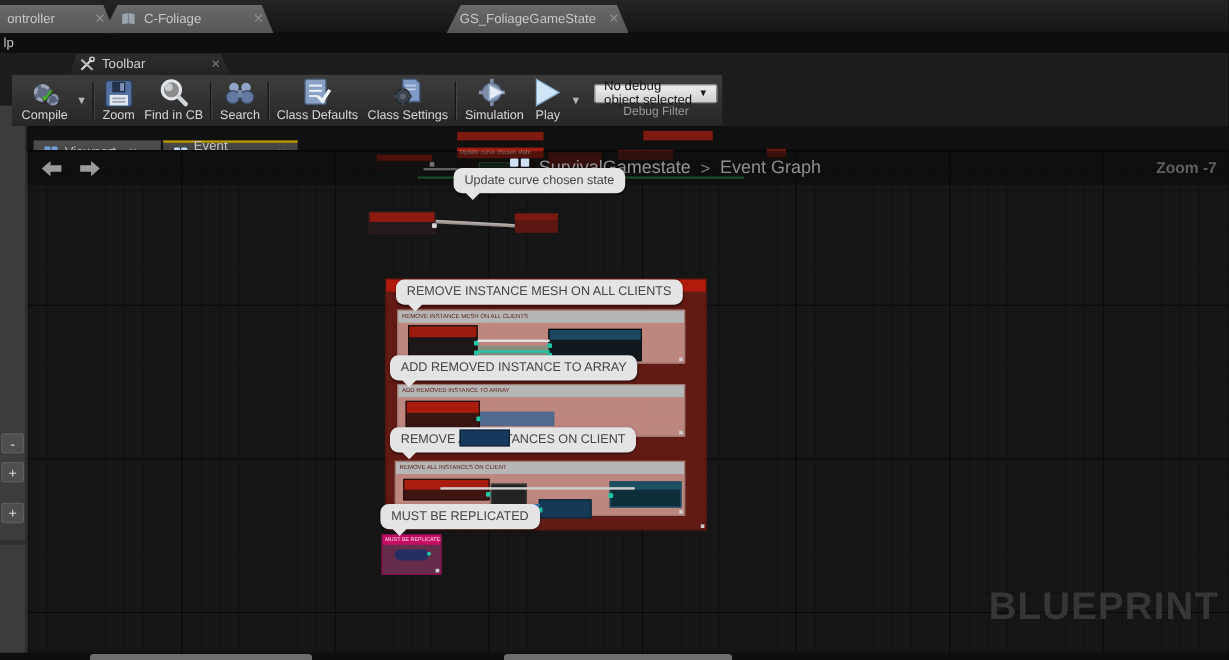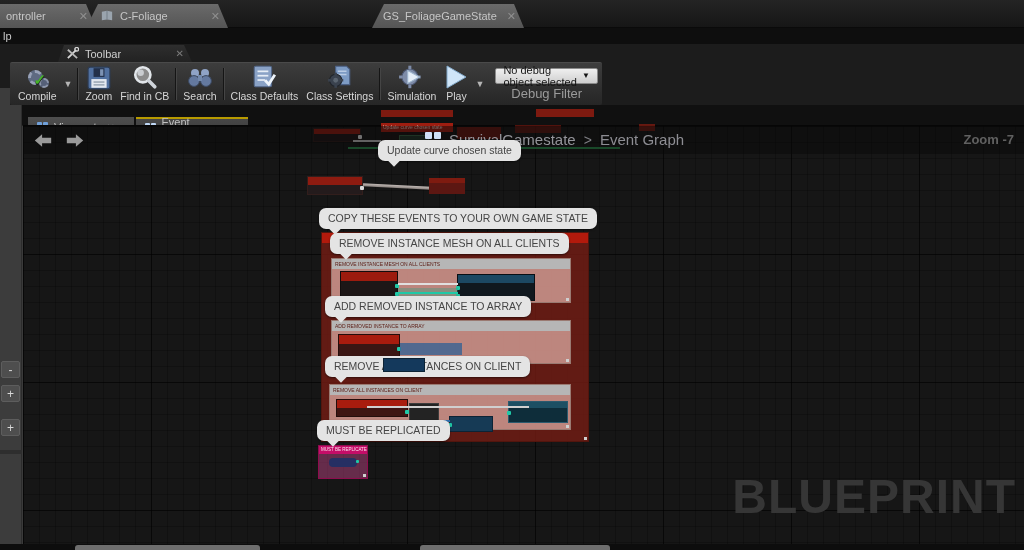--- a/index.html
+++ b/index.html
@@ -35,21 +35,21 @@
     border-radius:2px; display:flex; align-items:stretch; padding:0 4px; }
   .tbtn { display:flex; flex-direction:column; align-items:center; justify-content:flex-end;
     padding:2px 4px 3px 4px; }
   .tbtn .ic { flex:1; display:flex; align-items:center; justify-content:center; }
   .tbtn .lbl { font-size:10.5px; color:#d6d6d6; white-space:nowrap; }
   .sep { width:0; border-left:1px solid #151515; border-right:1px solid #454545; margin:5px 2px; }
   .caret { align-self:center; color:#b5b5b5; font-size:9px; padding:0 3px; }
   .debug-group { margin-left:8px; display:flex; flex-direction:column; align-items:center; justify-content:center; }
   .debug-btn { height:16px; background:linear-gradient(#efefef,#cfcfcf); border:1px solid #8a8a8a;
     border-radius:2px; font-size:11px; color:#141414; display:flex; align-items:center; padding:0 7px; gap:5px; }
-  .debug-lbl { font-size:13px; color:#9b9b9b; margin-top:2px; }
+  .debug-lbl { font-size:10px; color:#9b9b9b; margin-top:2px; }
   
   .docrow { position:absolute; left:0; top:105px; width:1024px; height:20px; background:#101010; }
   .doctab { position:absolute; top:12px; height:20px; display:flex; align-items:center; gap:6px;
     padding:0 9px; font-size:11px; color:#c2c2c2; background:linear-gradient(#4e4e4e,#404040); }
   .doctab.active { border-top:2px solid #b89b00; background:linear-gradient(#474747,#3a3a3a); }
   .doctab .close-x { color:#8d8d8d; font-size:10px; margin-left:4px; }
   .gicon { display:grid; grid-template-columns:1fr 1fr; grid-template-rows:1fr 1fr; gap:1px;
     width:11px; height:11px; }
   .gicon i { background:#bed7f5; border-radius:1px; }
   
@@ -72,21 +72,21 @@
     border-left:1px solid #3a3a3a; border-top:1px solid #060606; }
   .gtop { position:absolute; left:0; top:0; width:1002px; height:28px; background:rgba(8,8,8,.5); z-index:2; }
   .navarrow { position:absolute; top:7px; z-index:3; }
   .crumb { position:absolute; top:5px; left:402px; display:flex; align-items:center; gap:8px; z-index:3; }
   .crumb .root { font-size:15px; color:#94949a; }
   .crumb .sep2 { font-size:14px; color:#7e7e84; }
   .crumb .cur { font-size:15px; color:#8d8d93; }
   .bigicon { display:grid; grid-template-columns:1fr 1fr; grid-template-rows:1fr 1fr; gap:2px; width:16px; height:16px; }
   .bigicon i { background:#cfe0f6; border-radius:1px; }
   .zoomlbl { position:absolute; right:10px; top:6px; font-size:13px; font-weight:bold; color:#606060; z-index:3; }
-  .watermark { position:absolute; right:8px; bottom:20px; font-size:48px; font-weight:bold;
+  .watermark { position:absolute; right:8px; bottom:20px; font-size:32px; font-weight:bold;
     color:#363636; letter-spacing:1px; z-index:0; }
   
   .frag { position:absolute; z-index:1; }
   .comment { position:absolute; z-index:3; }
   .rsz { position:absolute; right:1px; bottom:1px; width:3px; height:3px; background:#cfcfcf; }
   .chead { height:10px; background:#b6b6b6; font-size:5px; color:#5a1a12;
     line-height:10px; padding-left:3px; white-space:nowrap; overflow:hidden; }
   .bubble { position:absolute; z-index:4; background:#e4e4e4; color:#454545;
     font-size:10.5px; line-height:15px; padding:3px 9px; border-radius:7px;
     white-space:nowrap; box-shadow:0 1px 2px rgba(0,0,0,.5); }
@@ -398,21 +398,20 @@
 
     <div class="comment" style="left:295px; top:319px; width:50px; height:34px; background:rgba(200,70,140,.45); border:1px solid #8e0c4e;">
       <div style="height:8px; background:#c50d68; font-size:4.5px; color:#fbe3ef; line-height:8px; padding-left:2px; white-space:nowrap; overflow:hidden;">MUST BE REPLICATED</div>
       <div style="position:absolute; left:10px; top:12px; width:28px; height:9px; background:#262f63; border-radius:4px;">
         <span class="pin" style="right:-2px; top:2px; width:3px; height:3px;"></span>
       </div>
       <div class="rsz"></div>
     </div>
 
     <div class="bubble" style="left:355px; top:14px;">Update curve chosen state</div>
-    <div class="bubble" style="left:296px; top:82px;">COPY THESE EVENTS  TO YOUR OWN GAME STATE</div>
     <div class="bubble" style="left:307px; top:107px;">REMOVE INSTANCE MESH ON ALL CLIENTS</div>
     <div class="bubble" style="left:302px; top:170px;">ADD REMOVED INSTANCE TO ARRAY</div>
     <div class="bubble" style="left:302px; top:230px;">REMOVE ALL INSTANCES  ON CLIENT</div>
     <div style="position:absolute; left:360px; top:232px; width:42px; height:14px; background:#14395c; border:1px solid #0d2335; z-index:5;"></div>
     <div class="bubble" style="left:294px; top:294px;">MUST BE REPLICATED</div>
   </div>
 
   <div class="bottombar">
     <div class="btab" style="left:75px; width:185px;"></div>
     <div class="btab" style="left:420px; width:190px;"></div>

